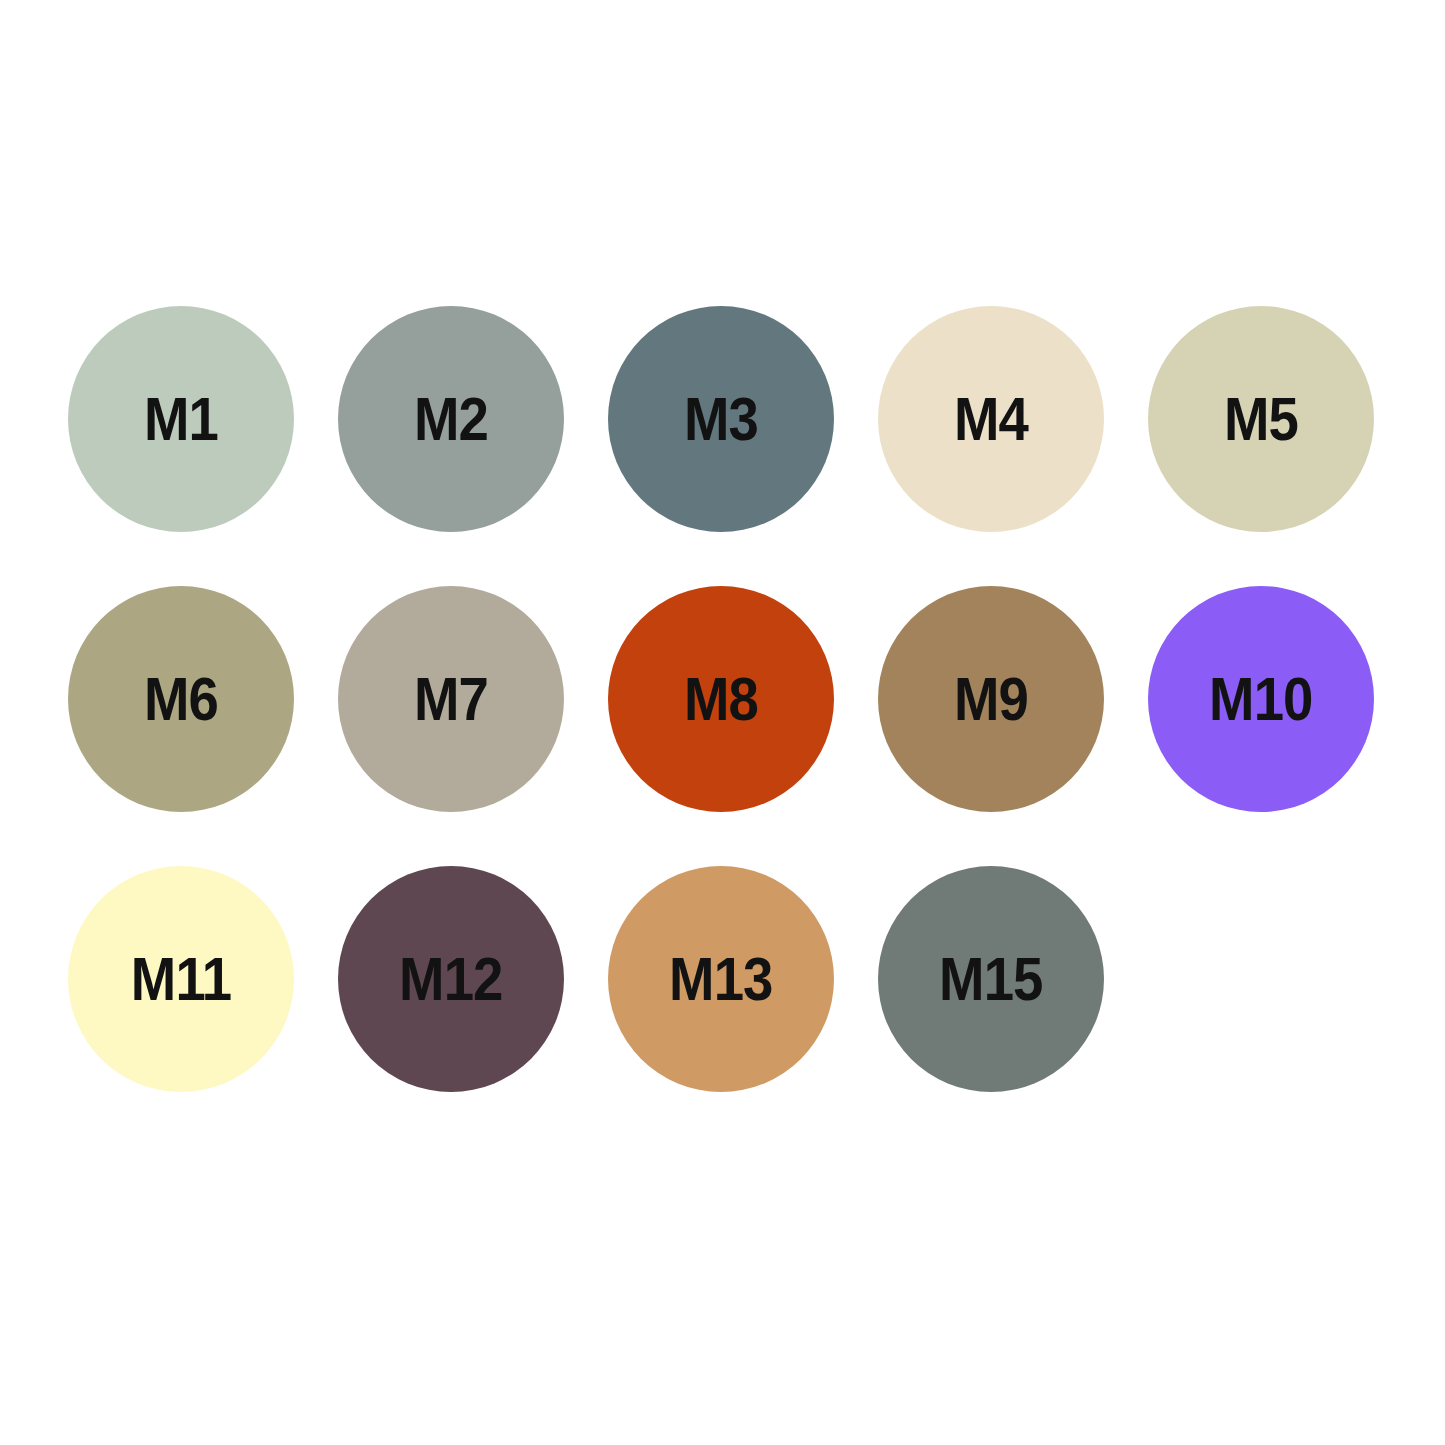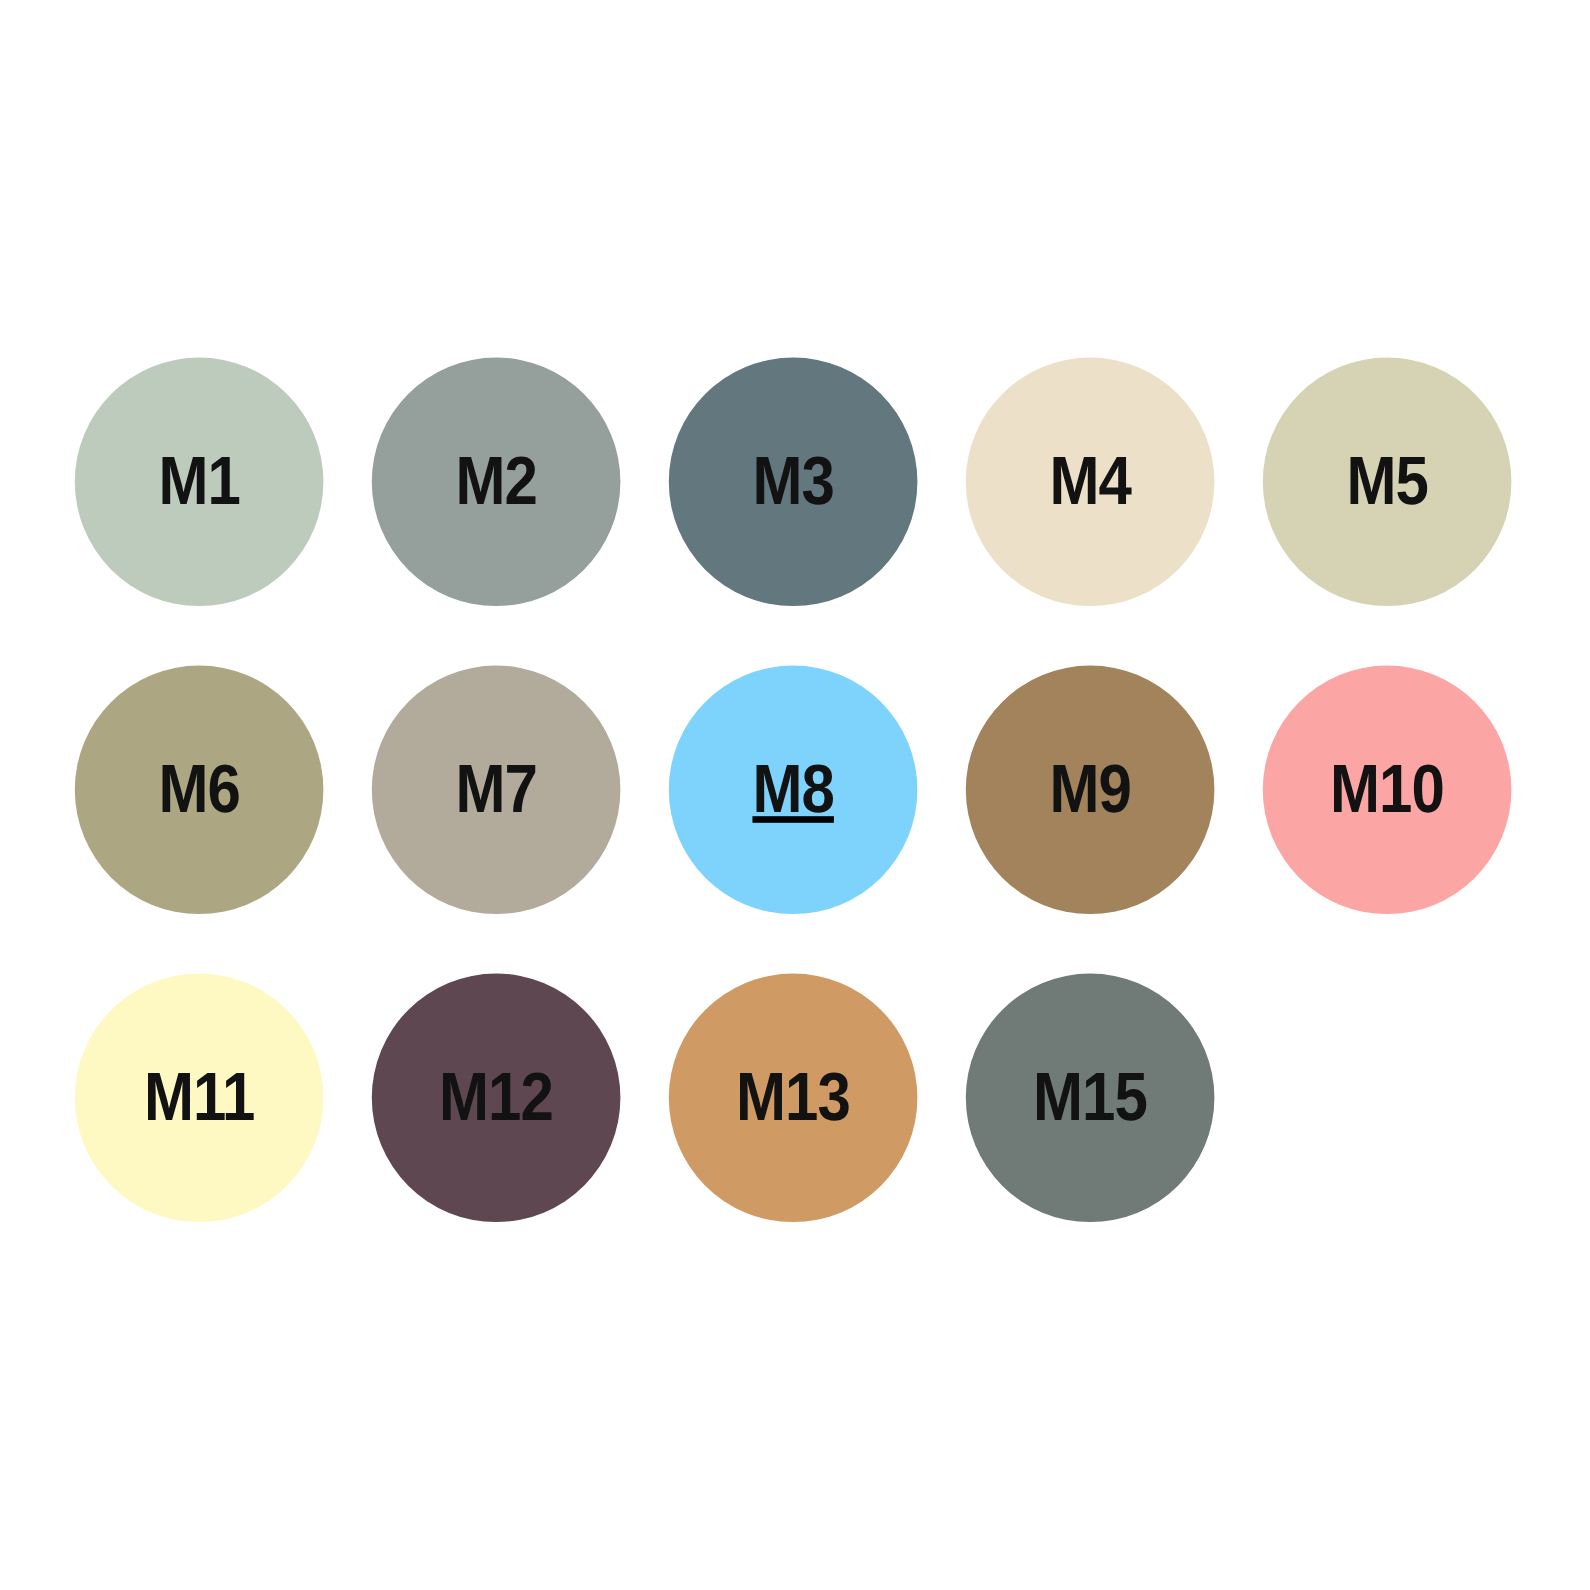--- a/index.html
+++ b/index.html
@@ -15,21 +15,21 @@
   }
   #palette-board {
     position: relative;
     width: 1445px;
     height: 1445px;
     background: #ffffff;
   }
   .swatch-grid {
     position: absolute;
     left: 68px;
-    top: 325px;
+    top: 306px;
     width: 1306px;
     display: grid;
     grid-template-columns: repeat(5, 226px);
     grid-template-rows: repeat(3, 226px);
     column-gap: 44px;
     row-gap: 54px;
   }
   .swatch {
     width: 226px;
     height: 226px;
@@ -78,29 +78,29 @@
     </div>
 
     <div class="swatch" style="background-color: rgb(172, 167, 130); align-items: center;">
       <span class="swatch-label" style="color: rgb(18, 18, 18);">M6</span>
     </div>
 
     <div class="swatch" style="background-color: rgb(178, 170, 155);">
       <span class="swatch-label" style="color: rgb(18, 18, 18);">M7</span>
     </div>
 
-    <div class="swatch" style="background-color: #7dd3fc; text-decoration: underline;">
+    <div class="swatch" style="background-color: #c2410c;">
       <span class="swatch-label" style="color: rgb(18, 18, 18);">M8</span>
     </div>
 
     <div class="swatch" style="background-color: rgb(162, 131, 91);">
       <span class="swatch-label" style="color: rgb(18, 18, 18);">M9</span>
     </div>
 
-    <div class="swatch" style="background-color: #fca5a5;">
+    <div class="swatch" style="background-color: #8b5cf6;">
       <span class="swatch-label" style="color: rgb(18, 18, 18);">M10</span>
     </div>
 
     <div class="swatch" style="background-color: #fef9c3;">
       <span class="swatch-label" style="color: rgb(18, 18, 18);">M11</span>
     </div>
 
     <div class="swatch" style="background-color: rgb(94, 71, 80);">
       <span class="swatch-label" style="color: rgb(18, 18, 18);">M12</span>
     </div>

